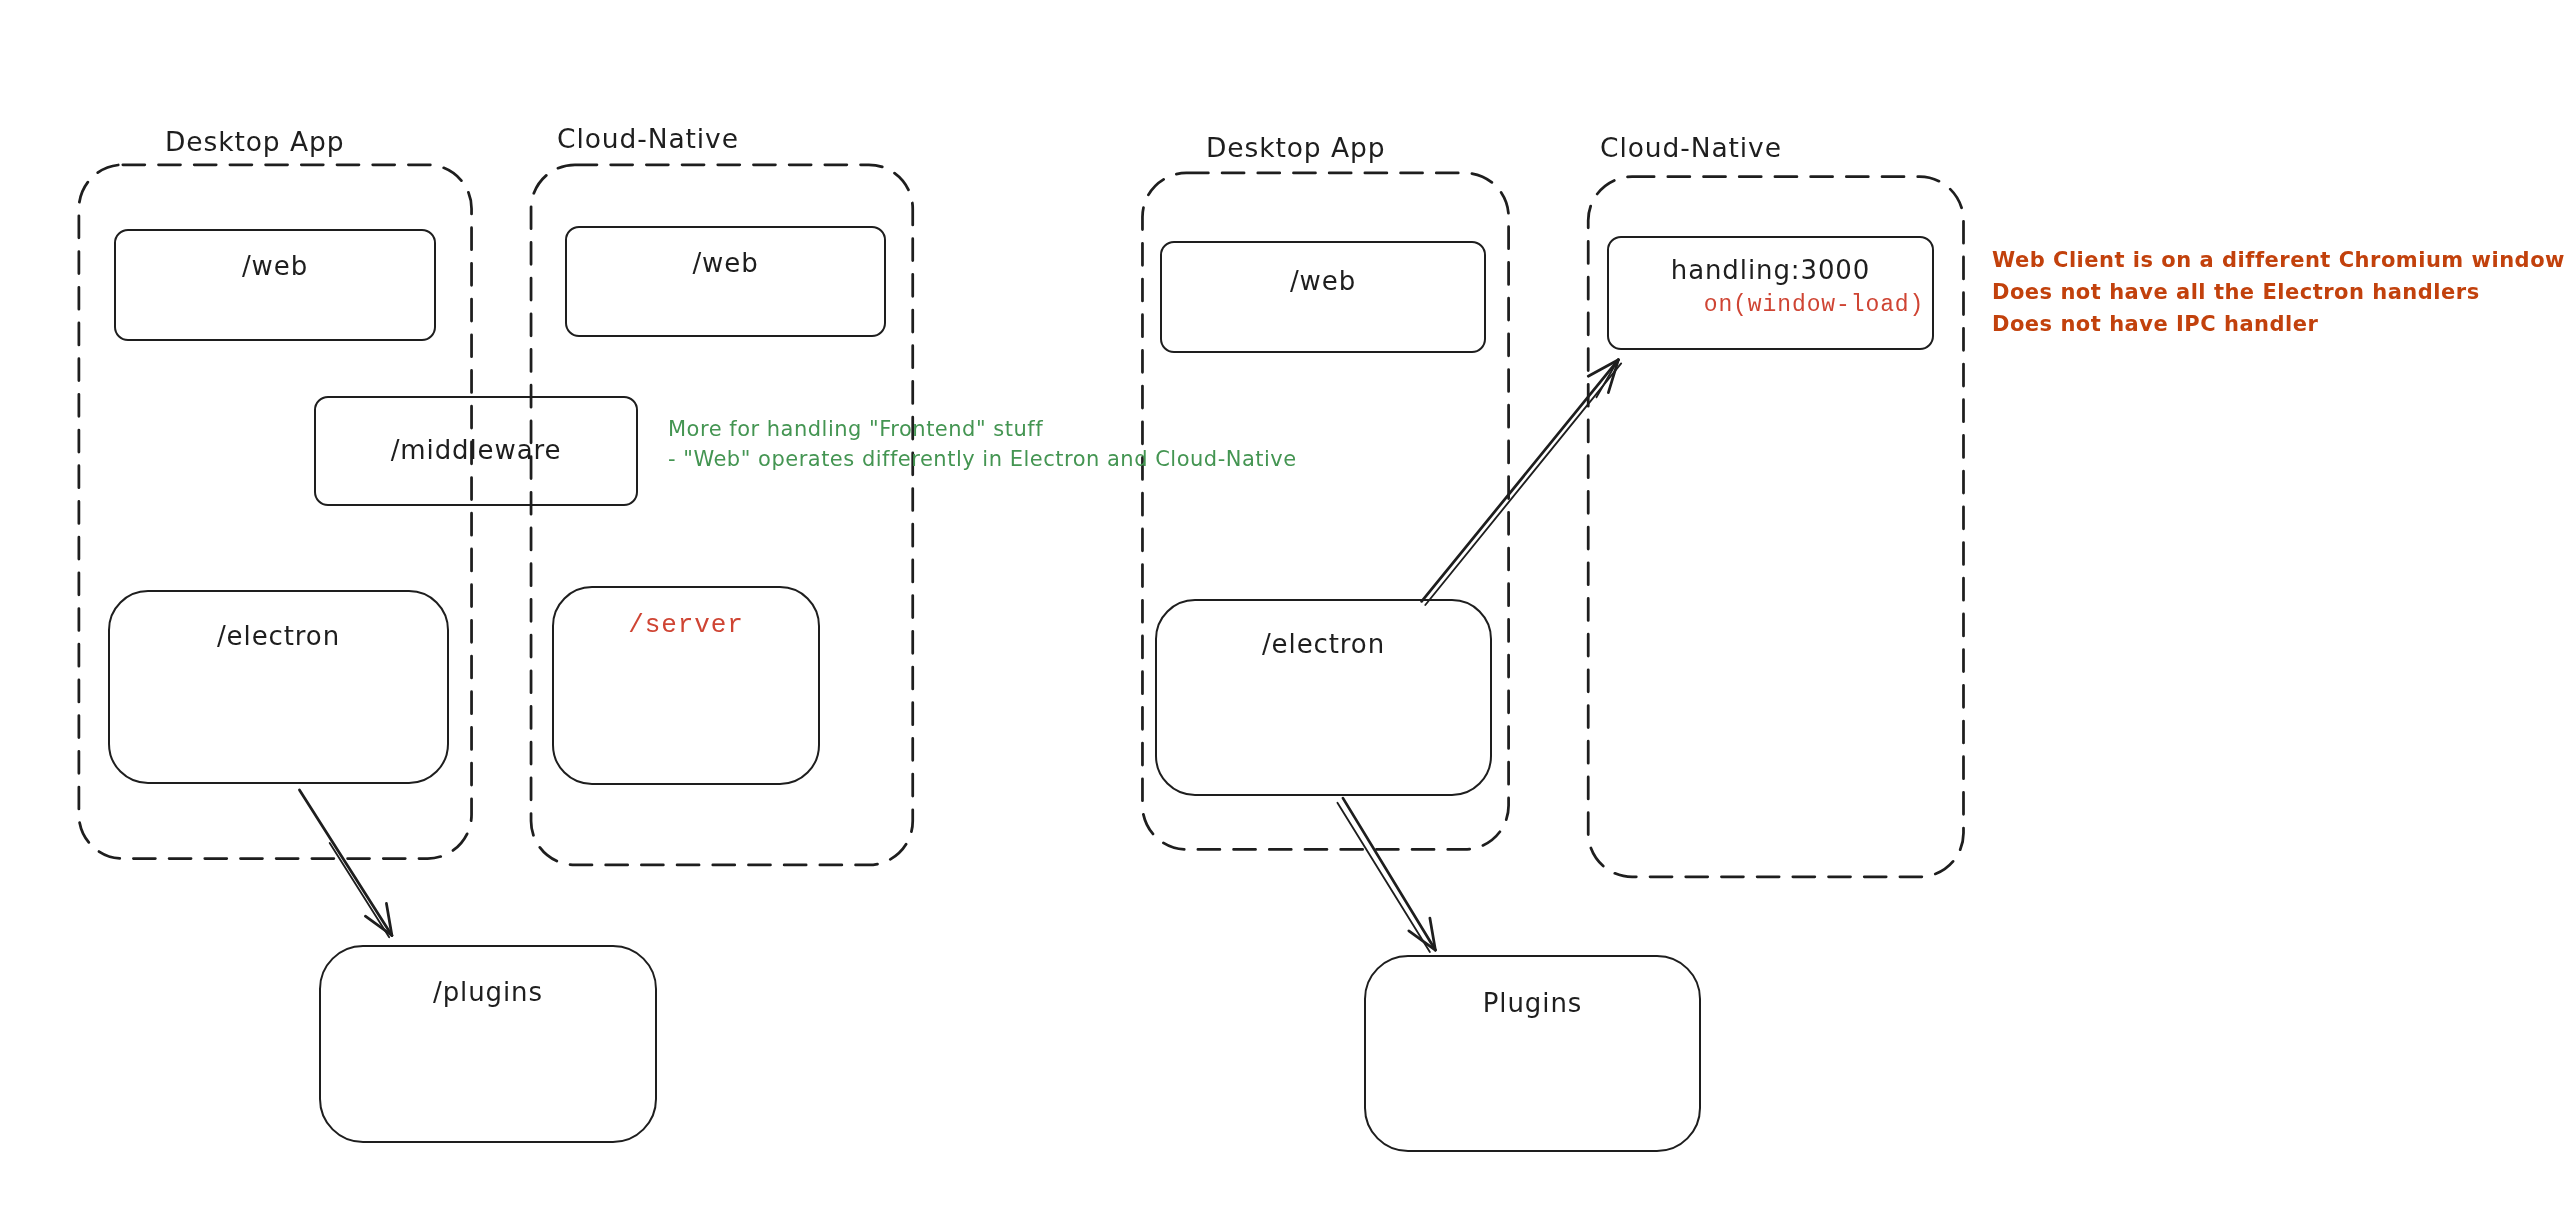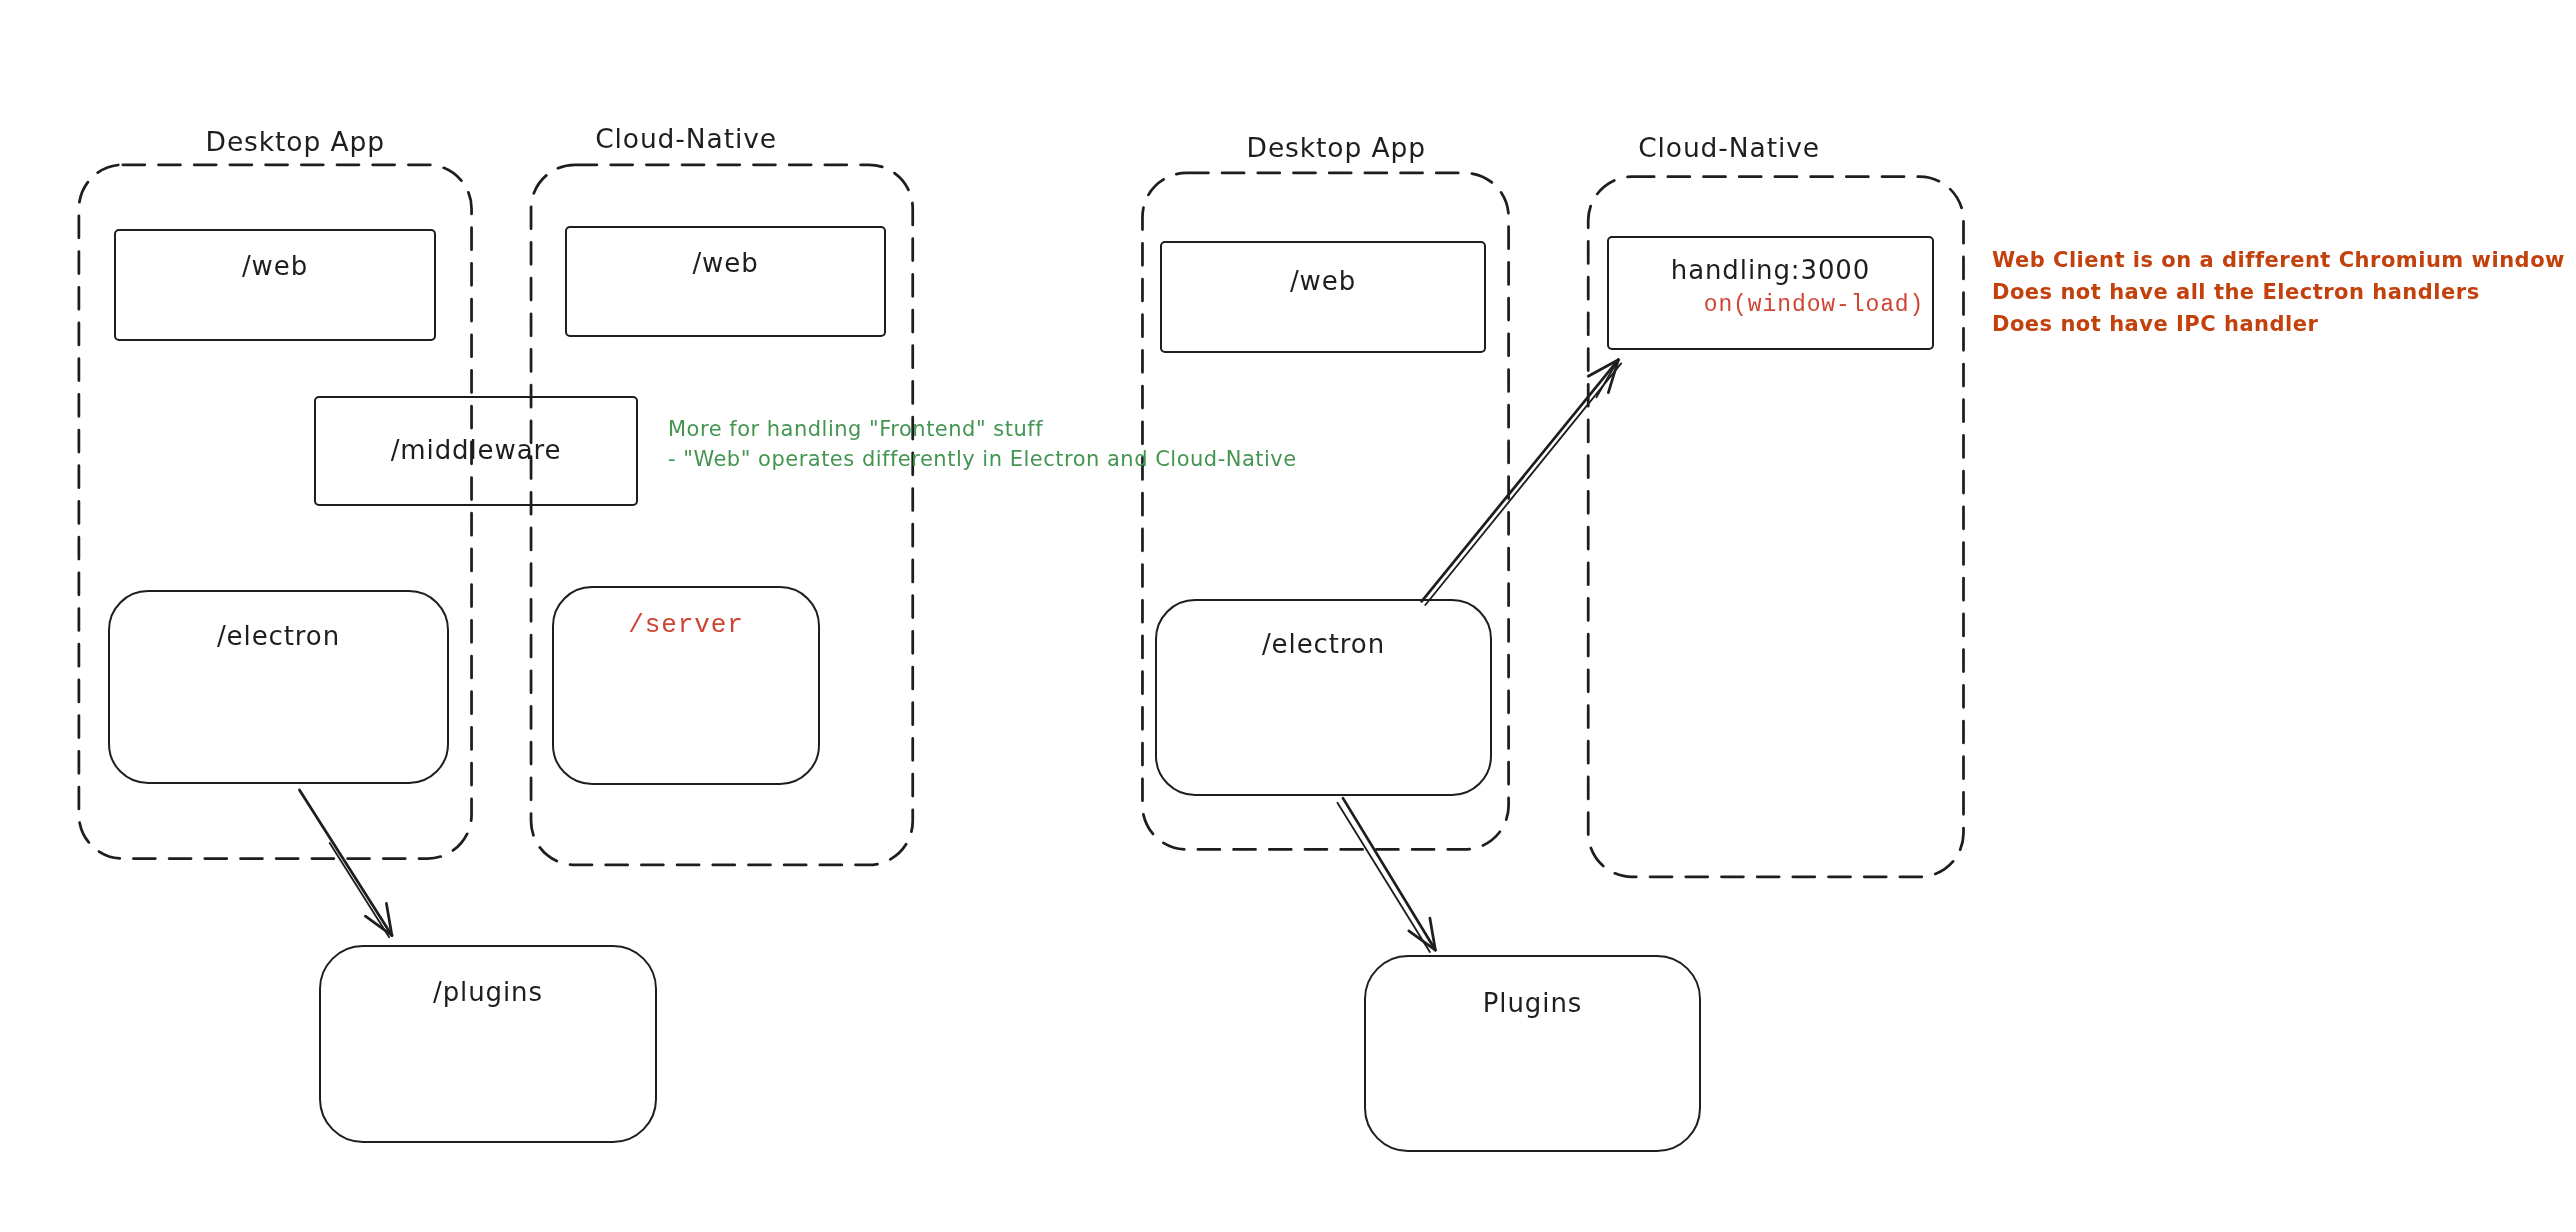--- a/index.html
+++ b/index.html
@@ -8,34 +8,34 @@
     width:2576px;height:1232px;
     background:#ffffff;
     font-family:"DejaVu Sans", sans-serif;
     color:#1e1e1e;
     overflow:hidden;
   }
   svg.overlay{position:absolute;left:0;top:0;width:2576px;height:1232px;pointer-events:none;}
   .node{
     position:absolute;
     border:2.7px solid #1e1e1e;
-    border-radius:5px;
+    border-radius:14px;
     background:transparent;
     text-align:center;
     box-sizing:border-box;
   }
   .node .lbl{
     font-size:26px;
     letter-spacing:0.9px;
   }
   .ctitle{
     position:absolute;
     font-size:26.5px;
     letter-spacing:0.9px;
-    text-align:right;
+    text-align:left;
     white-space:nowrap;
   }
   .note{position:absolute;font-size:21px;letter-spacing:0.5px;line-height:30px;white-space:nowrap;}
   .note-green{color:#449552;}
   .note-red{color:#c2410c;line-height:32px;font-weight:bold;}
   .red-text{color:#cf4433;font-family:Liberation Mono, monospace;}
 </style>
 </head>
 <body>
 

